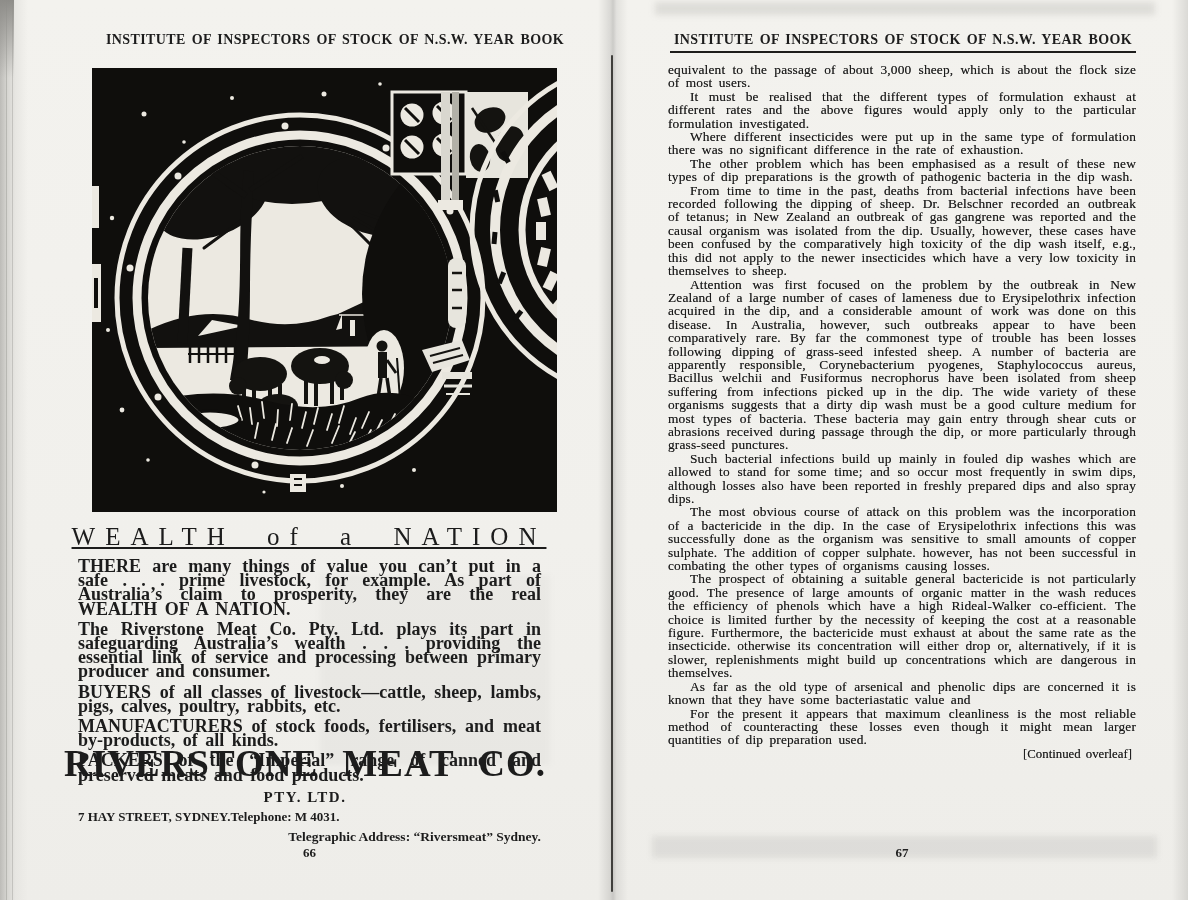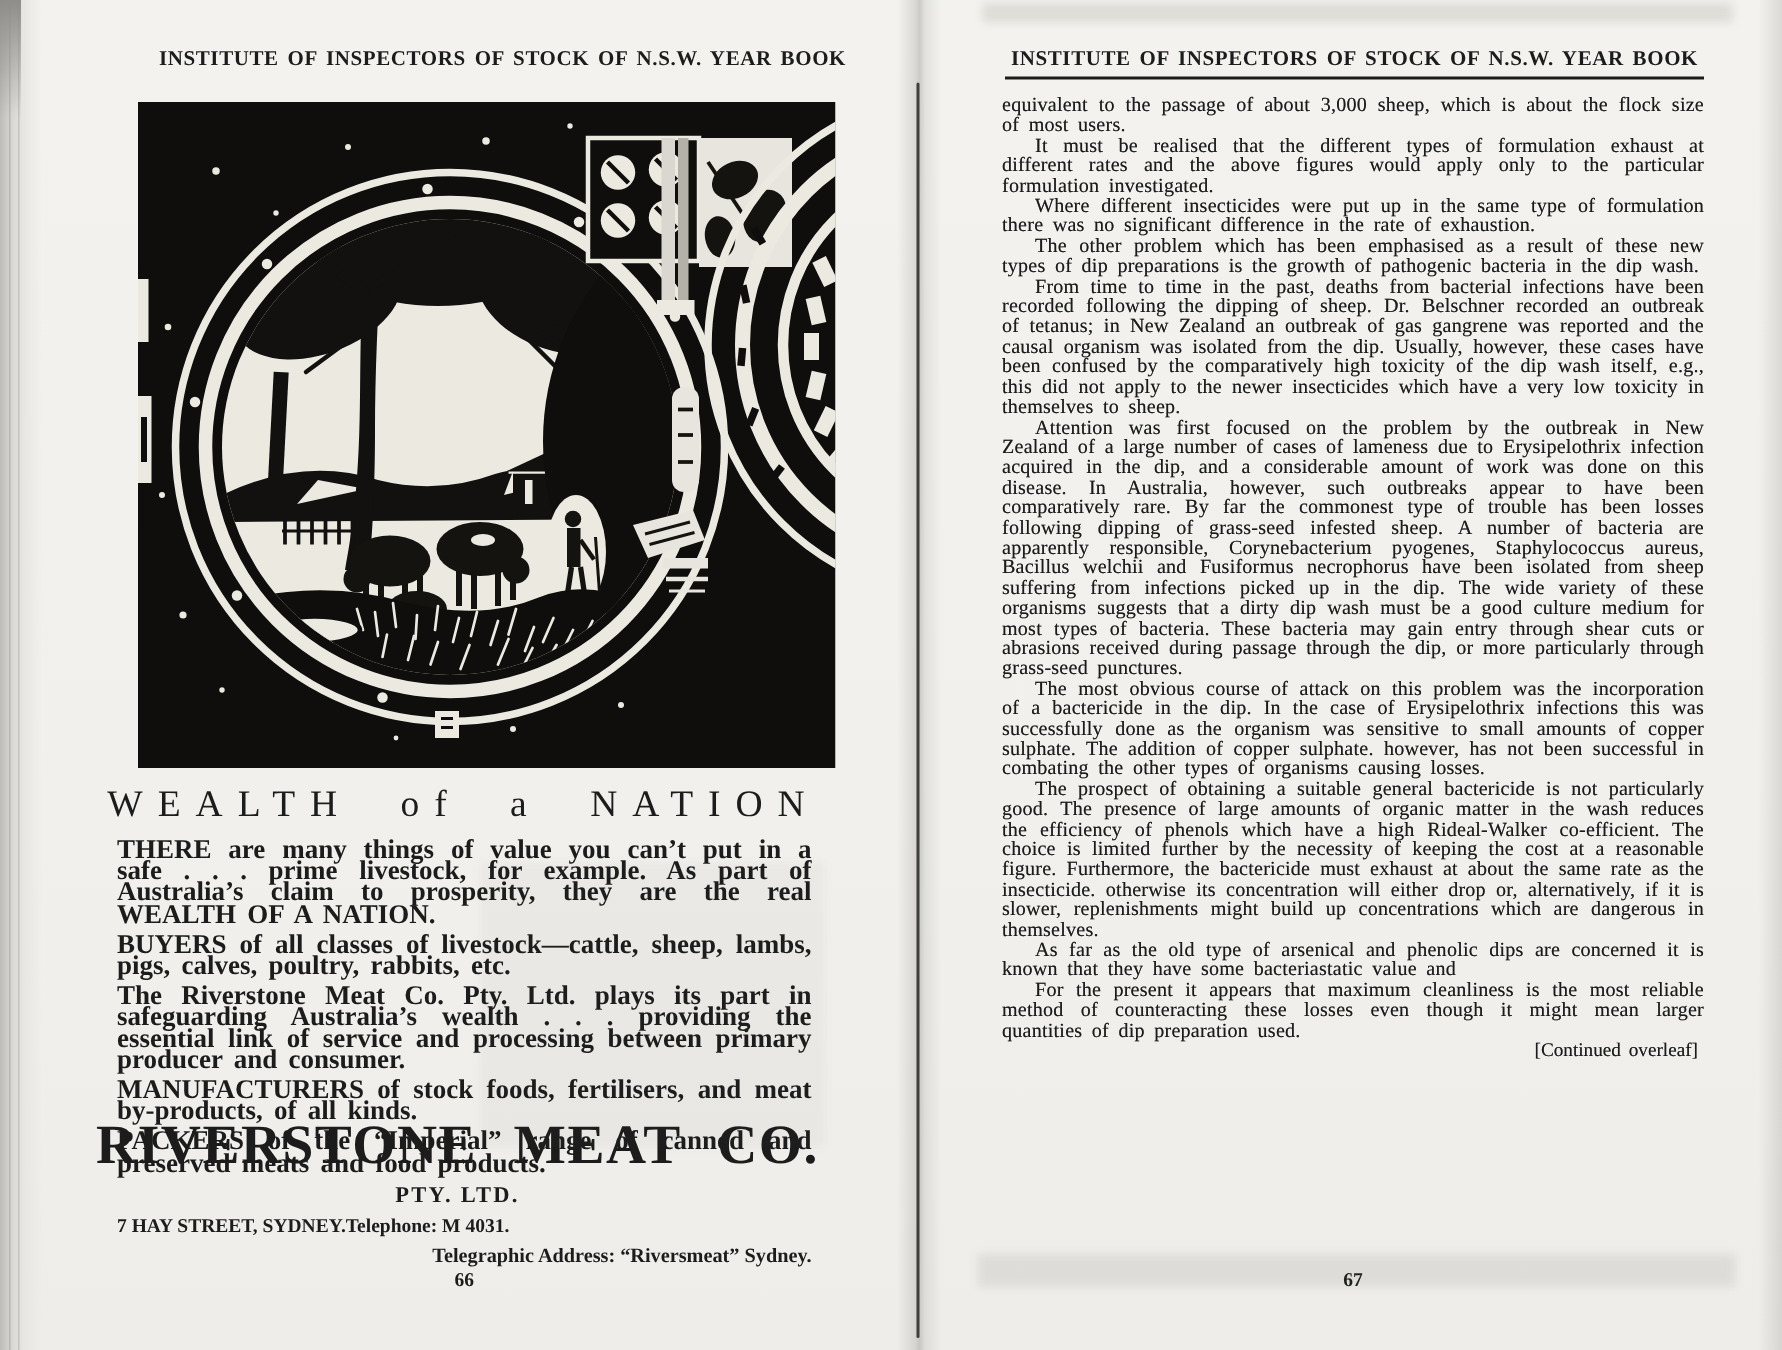--- a/index.html
+++ b/index.html
@@ -26,21 +26,21 @@
   .page-left{left:0;width:610px;}
   .page-right{left:613px;width:575px;}
   .page-header{position:absolute;top:32px;font-weight:700;font-size:14px;
     letter-spacing:.4px;word-spacing:2px;text-align:center;white-space:nowrap;}
   .page-left .page-header{left:100px;right:40px;}
   .page-right .page-header{left:55px;right:50px;}
   .header-rule{position:absolute;top:51px;left:57px;right:52px;height:2px;background:#1d1d1b;}
   
   .illustration{position:absolute;left:92px;top:68px;width:465px;height:444px;}
   .ad-title{position:absolute;top:523px;left:70px;width:478px;text-align:center;
-    font-size:25px;letter-spacing:10px;word-spacing:16px;white-space:nowrap;}
+    font-size:25px;letter-spacing:10px;word-spacing:16px;white-space:nowrap;text-decoration:underline;}
   .ad-copy{position:absolute;top:559px;left:78px;width:463px;}
   .ad-copy p{margin:0 0 6px 0;font-weight:700;font-size:18px;line-height:14.2px;
     text-align:justify;word-spacing:3px;text-indent:0;}
   .company-name{position:absolute;top:742px;left:40px;right:40px;text-align:center;
     font-weight:700;font-size:37px;letter-spacing:1px;word-spacing:14px;white-space:nowrap;}
   .company-type{position:absolute;top:789px;left:40px;right:40px;text-align:center;
     font-weight:700;font-size:15px;letter-spacing:1.5px;}
   .address-row{position:absolute;top:809px;left:78px;width:463px;display:flex;
     justify-content:flex-start;font-weight:700;font-size:13px;}
   .telegraphic{position:absolute;top:829px;left:78px;width:463px;text-align:right;
@@ -272,22 +272,22 @@
           <rect x="350" y="304" width="30" height="7" fill="#e7e5dd"></rect>
           <line x1="352" y1="318" x2="380" y2="318" stroke="#e7e5dd" stroke-width="3"></line>
           <line x1="354" y1="326" x2="378" y2="326" stroke="#e7e5dd" stroke-width="2"></line>
         </g>
       </svg>
     </div>
 
     <div class="ad-title">WEALTH of a NATION</div>
     <div class="ad-copy">
         <p class="body-para"><span>THERE are many things of value you can’t put in a safe . . . prime livestock, for example.  As part of Australia’s claim to prosperity, they are the real WEALTH OF A NATION.</span></p>
+        <p class="body-para"><span>The Riverstone Meat Co. Pty. Ltd. plays its part in safeguarding Australia’s wealth . . . providing the essential link of service and processing between primary producer and consumer.</span></p>
         <p class="body-para"><span>BUYERS of all classes of livestock—cattle, sheep, lambs, pigs, calves, poultry, rabbits, etc.</span></p>
-        <p class="body-para"><span>The Riverstone Meat Co. Pty. Ltd. plays its part in safeguarding Australia’s wealth . . . providing the essential link of service and processing between primary producer and consumer.</span></p>
         <p class="body-para"><span>MANUFACTURERS of stock foods, fertilisers, and meat by-products, of all kinds.</span></p>
         <p class="body-para"><span>PACKERS of the “Imperial” range of canned and preserved meats and food products.</span></p>
       </div>
 
     <div class="company-name">RIVERSTONE MEAT CO.</div>
     <div class="company-type">PTY. LTD.</div>
     <div class="address-row">
       <span>7 HAY STREET, SYDNEY.</span>
       <span>Telephone: M 4031.</span>
     </div>
@@ -299,20 +299,21 @@
     <div class="page-header">INSTITUTE OF INSPECTORS OF STOCK OF N.S.W. YEAR BOOK</div>
     <div class="header-rule"></div>
     <div class="body-col">
       <div>
           <p class="body-para no-indent"><span>equivalent to the passage of about 3,000 sheep, which is about the flock size of most users.</span></p>
           <p class="body-para"><span>It must be realised that the different types of formulation exhaust at different rates and the above figures would apply only to the particular formulation investigated.</span></p>
           <p class="body-para"><span>Where different insecticides were put up in the same type of formulation there was no significant difference in the rate of exhaustion.</span></p>
           <p class="body-para"><span>The other problem which has been emphasised as a result of these new types of dip preparations is the growth of pathogenic bacteria in the dip wash.</span></p>
           <p class="body-para"><span>From time to time in the past, deaths from bacterial infections have been recorded following the dipping of sheep.  Dr. Belschner recorded an outbreak of tetanus; in New Zealand an outbreak of gas gangrene was reported and the causal organism was isolated from the dip.  Usually, however, these cases have been confused by the comparatively high toxicity of the dip wash itself, e.g., this did not apply to the newer insecticides which have a very low toxicity in themselves to sheep.</span></p>
           <p class="body-para"><span>Attention was first focused on the problem by the outbreak in New Zealand of a large number of cases of lameness due to Erysipelothrix infection acquired in the dip, and a considerable amount of work was done on this disease.  In Australia, however, such outbreaks appear to have been comparatively rare.  By far the commonest type of trouble has been losses following dipping of grass-seed infested sheep.  A number of bacteria are apparently responsible, Corynebacterium pyogenes, Staphylococcus aureus, Bacillus welchii and </span><span class="b">Fusiformus necrophorus</span><span> have been isolated from sheep suffering from infections picked up in the dip.  The wide variety of these organisms suggests that a dirty dip wash must be a good culture medium for most types of bacteria.  These bacteria may gain entry through shear cuts or abrasions received during passage through the dip, or more particularly through grass-seed punctures.</span></p>
+          <p class="body-para"><span>Such bacterial infections build up mainly in fouled dip washes which are allowed to stand for some time; and so occur most frequently in swim dips, although losses also have been reported in freshly prepared dips and also spray dips.</span></p>
           <p class="body-para"><span>The most obvious course of attack on this problem was the incorporation of a bactericide in the dip.  In the case of Erysipelothrix infections this was successfully done as the organism was sensitive to small amounts of copper sulphate.  The addition of copper sulphate. however, has not been successful in combating the other types of organisms causing losses.</span></p>
           <p class="body-para"><span>The prospect of obtaining a suitable general bactericide is not particularly good.  The presence of large amounts of organic matter in the wash reduces the efficiency of phenols which have a high Rideal-Walker co-efficient.  The choice is limited further by the necessity of keeping the cost at a reasonable figure. Furthermore, the bactericide must exhaust at about the same rate as the insecticide. otherwise its concentration will either drop or, alternatively, if it is slower, replenishments might build up concentrations which are dangerous in themselves.</span></p>
           <p class="body-para"><span>As far as the old type of arsenical and phenolic dips are concerned it is known that they have some bacteriastatic value and</span></p>
           <p class="body-para"><span>For the present it appears that maximum </span><span class="b">cleanliness</span><span> is the most reliable method of counteracting these losses even though it might mean larger quantities of dip preparation used.</span></p>
         </div>
       <div class="continued">[Continued overleaf]</div>
     </div>
     <div class="pageno pageno-right">67</div>
   </div>
 

